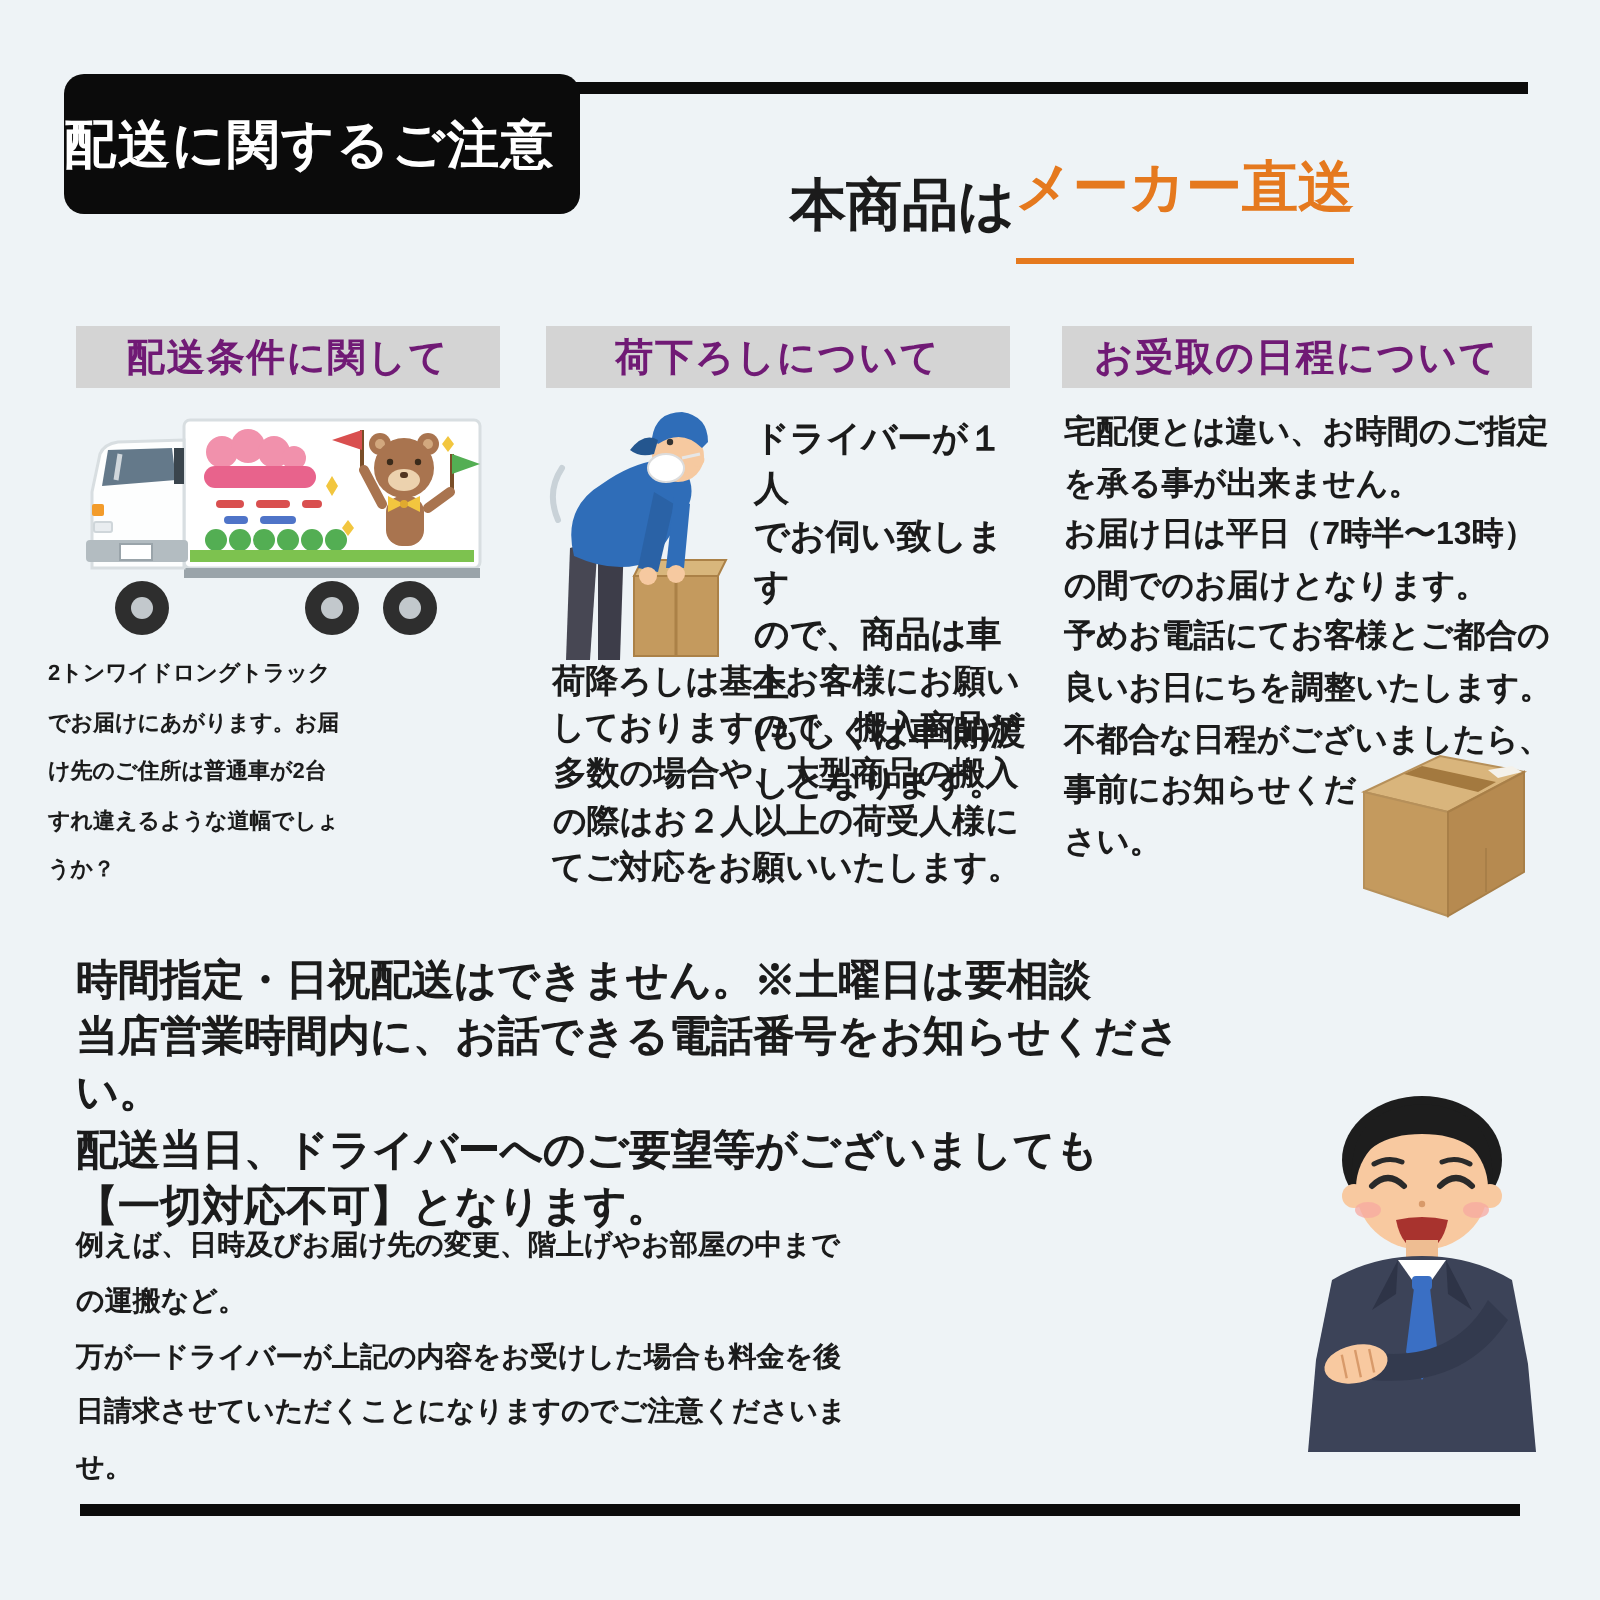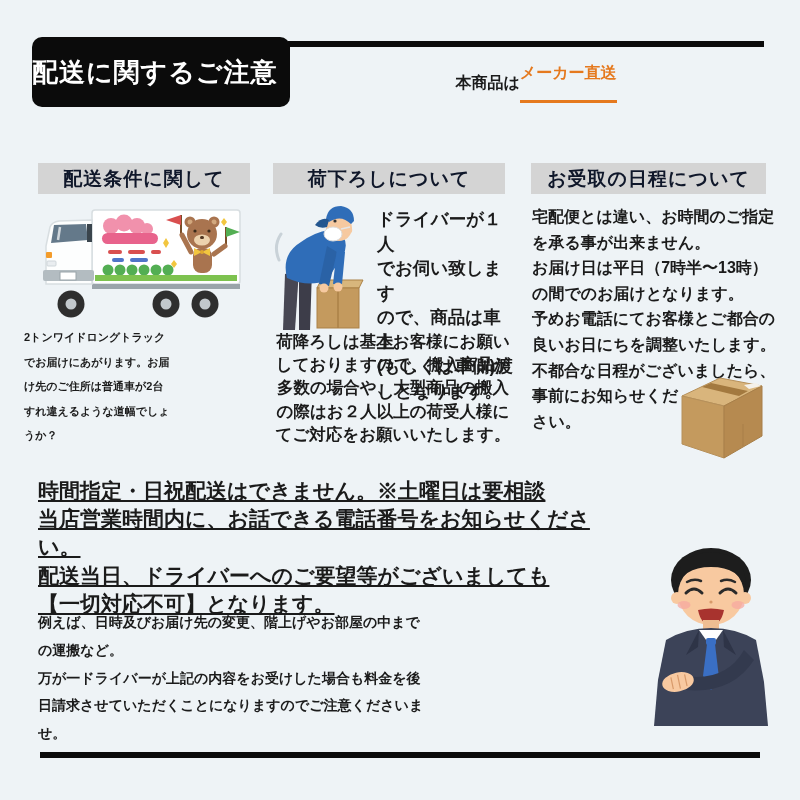--- a/index.html
+++ b/index.html
@@ -15,43 +15,43 @@
     background:#0b0b0b; border-radius:10px;
     display:flex; align-items:center; justify-content:flex-start;
     color:#ffffff; font-size:26px; font-weight:700; letter-spacing:1px;
     z-index:2;
   }
   .top-line {
     position:absolute; left:288px; top:41px; width:476px; height:6px;
     background:#0b0b0b; z-index:1;
   }
   .headline {
-    position:absolute; left:296px; top:60px; width:480px; height:46px;
+    position:absolute; left:296px; top:80px; width:480px; height:46px;
     display:flex; align-items:center; justify-content:center;
-    font-size:16px; font-weight:700; white-space:nowrap;text-align:right;
+    font-size:28px; font-weight:700; white-space:nowrap;text-align:right;
   }
   .headline .hl {
     color:#e5791e; border-bottom:3px solid #e5791e; padding-bottom:16px;
   }
   .col-header {
     position:absolute; top:163px; height:31px;
-    background:#d4d4d4; color:#0f172a;
+    background:#d4d4d4; color:#701a75;
     display:flex; align-items:center; justify-content:center;
     font-size:19px; font-weight:700; letter-spacing:1px;
   }
   #col1-header { left:38px;  width:212px; }
   #col2-header { left:273px; width:232px; }
   #col3-header { left:531px; width:235px; }
 
   .jp { font-weight:700; white-space:pre-line; }
   .col1-text { position:absolute; left:24px;  top:325px; width:224px; font-size:11px; line-height:24.5px; }
   .col2-side { position:absolute; left:377px; top:207px; width:138px; font-size:17.5px; line-height:24.5px; }
   .col2-body { position:absolute; left:273px; top:330px; width:240px; font-size:16.5px; line-height:23.2px;text-align:center; }
   .col3-body { position:absolute; left:532px; top:204px; width:244px; font-size:16px;  line-height:25.6px; }
-  .note1 { position:absolute; left:38px; top:477px; width:585px; font-size:21px; line-height:28.2px;text-decoration:underline; }
+  .note1 { position:absolute; left:38px; top:477px; width:585px; font-size:21px; line-height:28.2px; }
   .note2 { position:absolute; left:38px; top:609px; width:585px; font-size:14px; line-height:27.8px; }
 
   .illu { position:absolute; }
   #truck-illu  { left:38px;  top:202px; width:210px; height:120px; }
   #worker-illu { left:271px; top:202px; width:104px; height:132px; }
   #box-illu    { left:668px; top:372px; width:104px; height:88px; }
   #man-illu    { left:628px; top:542px; width:166px; height:184px; }
 
   .bottom-line {
     position:absolute; left:40px; top:752px; width:720px; height:6px;

